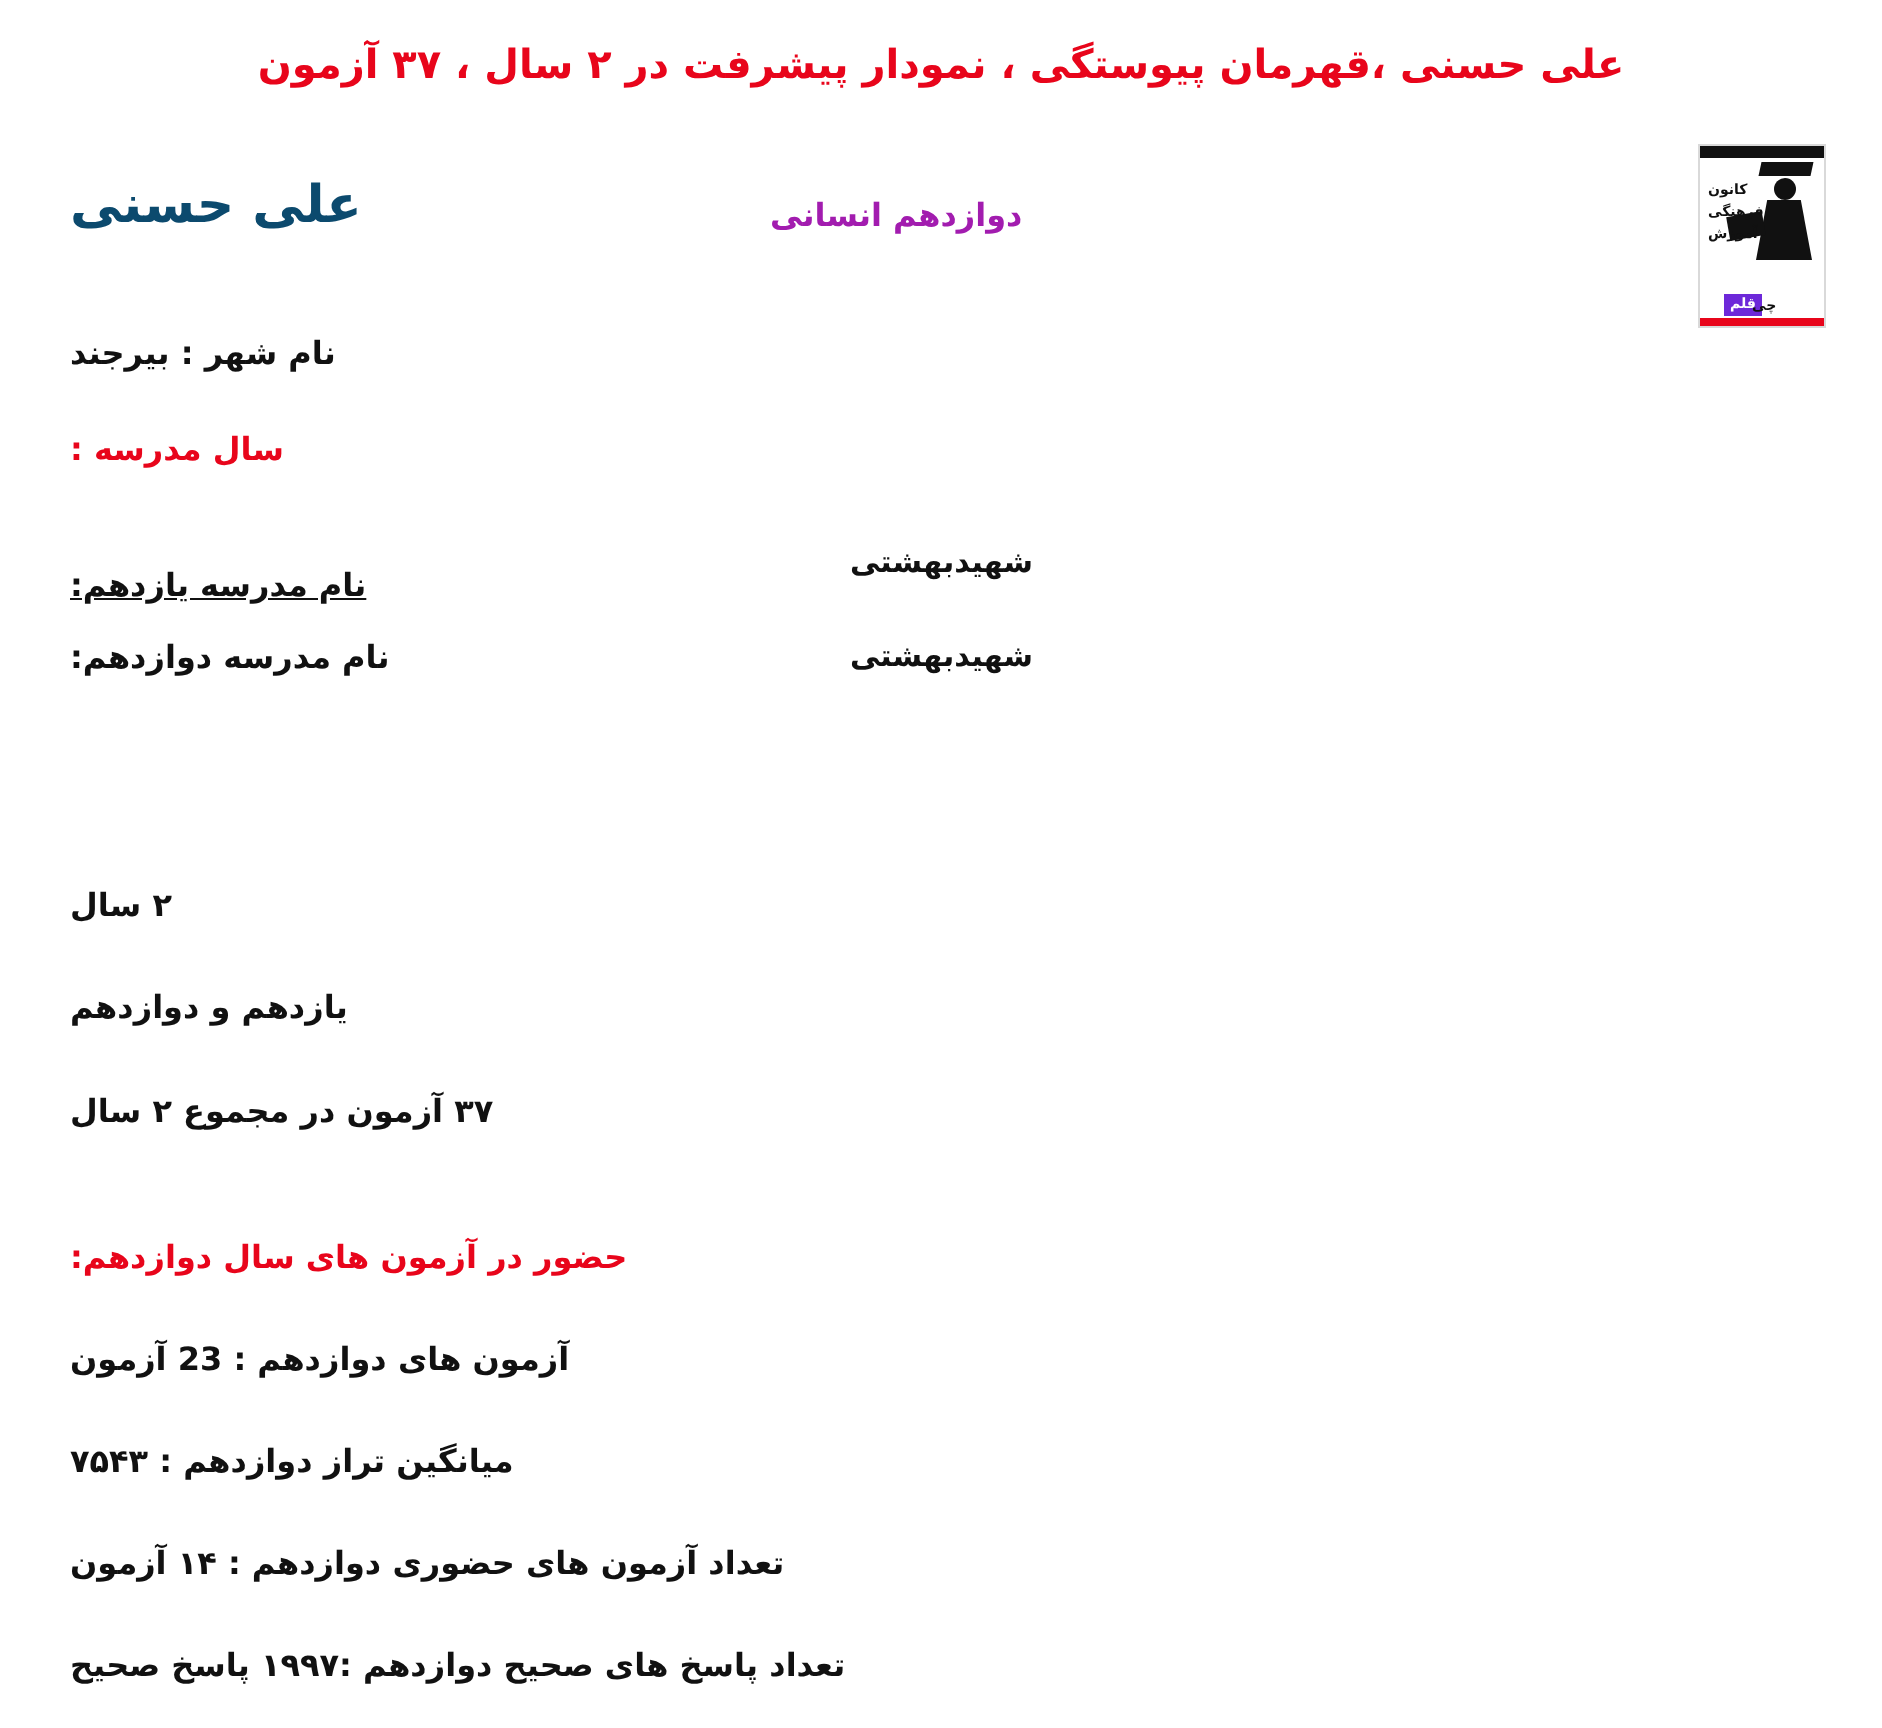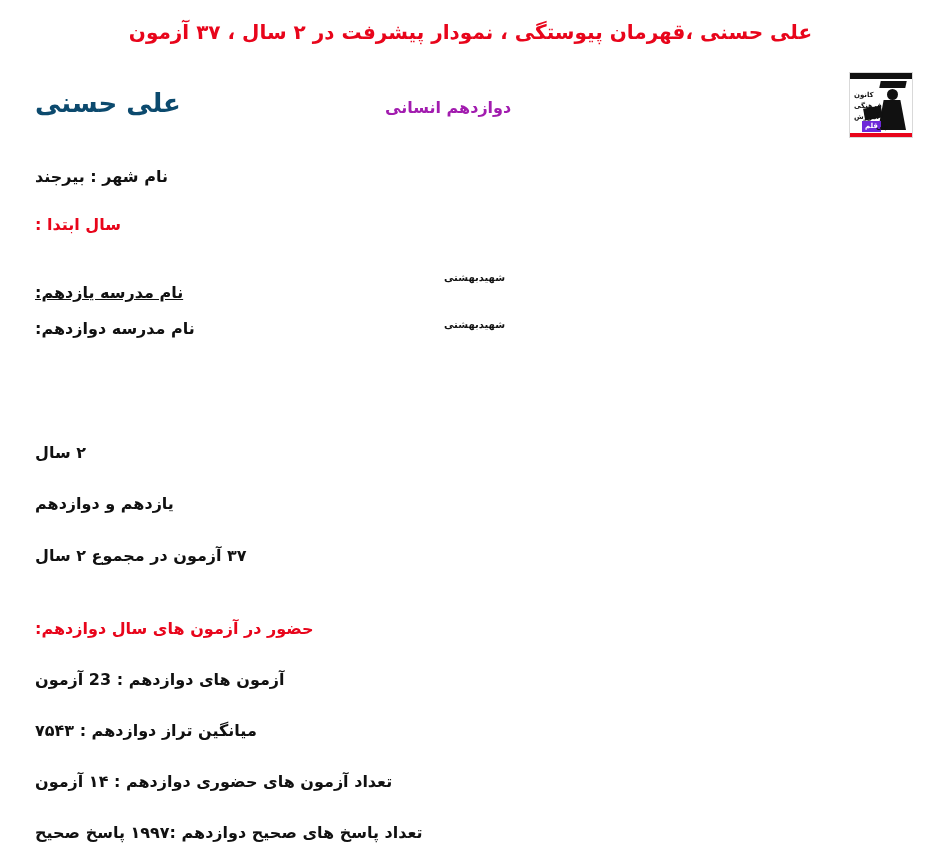--- a/index.html
+++ b/index.html
@@ -31,21 +31,21 @@
     font-size: 20px;
     letter-spacing: 0;
   }
 
   
   .logo {
     position: absolute;
     top: 72px;
     right: 28px;
     width: 64px;
-    height: 66px;
+    height: 92px;
     background: #ffffff;
     border: 1px solid #d9d9d9;
     box-sizing: border-box;
     overflow: hidden;
   }
   .logo .strip-top {
     position: absolute;
     top: 0; left: 0; right: 0;
     height: 6px;
     background: #111111;
@@ -162,23 +162,23 @@
   .row-grades { top: 494px; }
   .row-tot    { top: 546px; }
   .row-att12  { top: 619px; }
   .row-e1     { top: 670px; }
   .row-e2     { top: 721px; }
   .row-e3     { top: 772px; }
   .row-e4     { top: 823px; }
 
   .school-val {
     position: absolute;
-    left: 444px;
-    color: #111111;
-    font-size: 10px;
+    left: 425px;
+    color: #111111;
+    font-size: 15px;
     font-weight: bold;
     white-space: nowrap;
   }
   .sv11 { top: 272px; }
   .sv12 { top: 319px; }
 </style>
 </head>
 <body>
 
 <div class="page">
@@ -196,21 +196,21 @@
     <div class="txt3">آموزش</div>
     <div class="badge">قلم</div>
     <div class="badge-sub">چی</div>
     <div class="strip-bottom"></div>
   </div>
 
   <div class="name-wrap">علی حسنی</div>
   <div class="grade-wrap">دوازدهم انسانی</div>
 
   <div class="info row-city">نام شهر : بیرجند</div>
-  <div class="info row-year label-red">سال ابتدا :</div>
+  <div class="info row-year label-red">سال مدرسه :</div>
 
   <div class="info row-s11">نام مدرسه یازدهم:</div>
   <div class="school-val sv11">شهیدبهشتی</div>
 
   <div class="info row-s12">نام مدرسه دوازدهم:</div>
   <div class="school-val sv12">شهیدبهشتی</div>
 
   <div class="info row-years">۲ سال</div>
   <div class="info row-grades">یازدهم و دوازدهم</div>
   <div class="info row-tot">۳۷ آزمون در مجموع ۲ سال</div>

